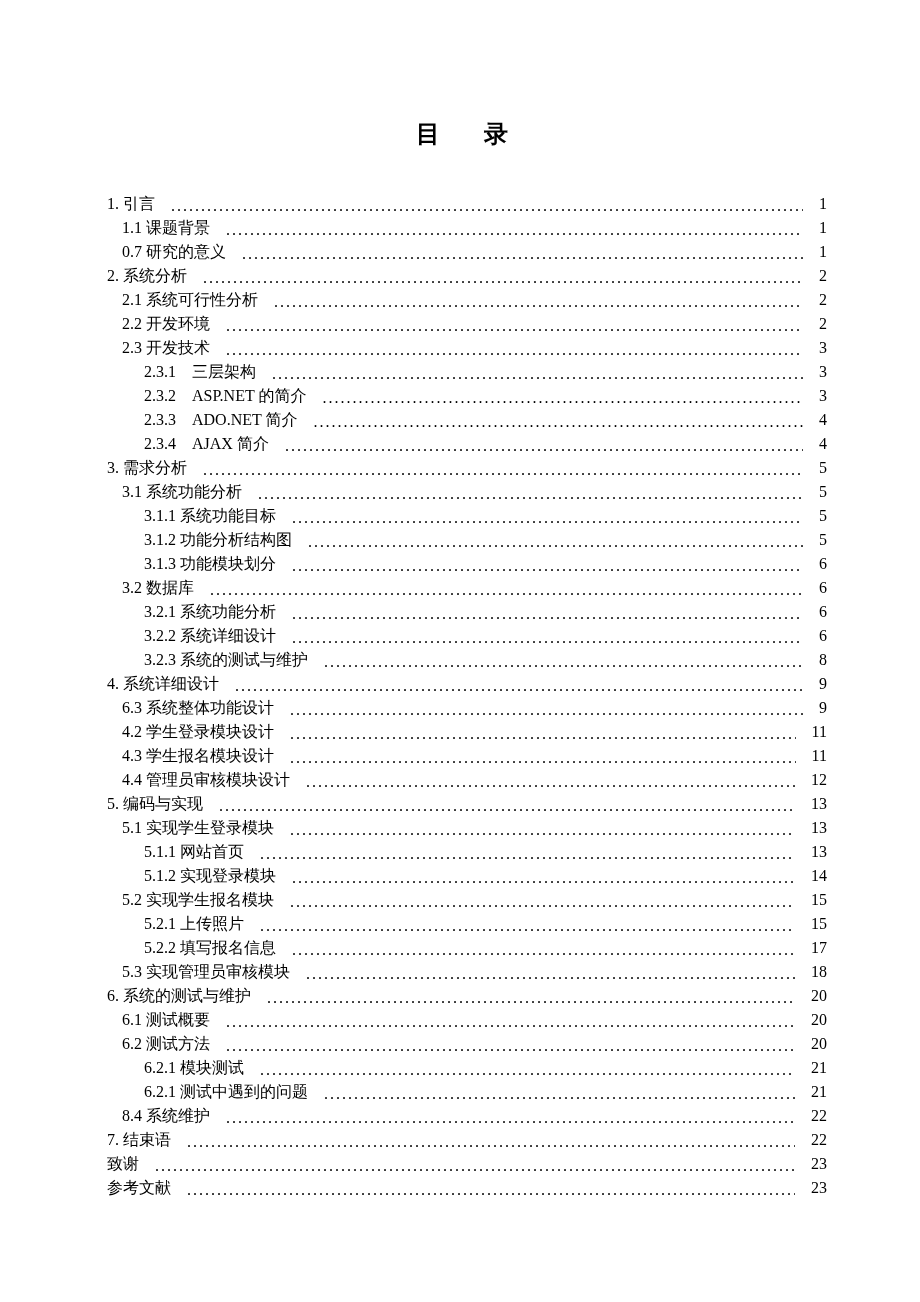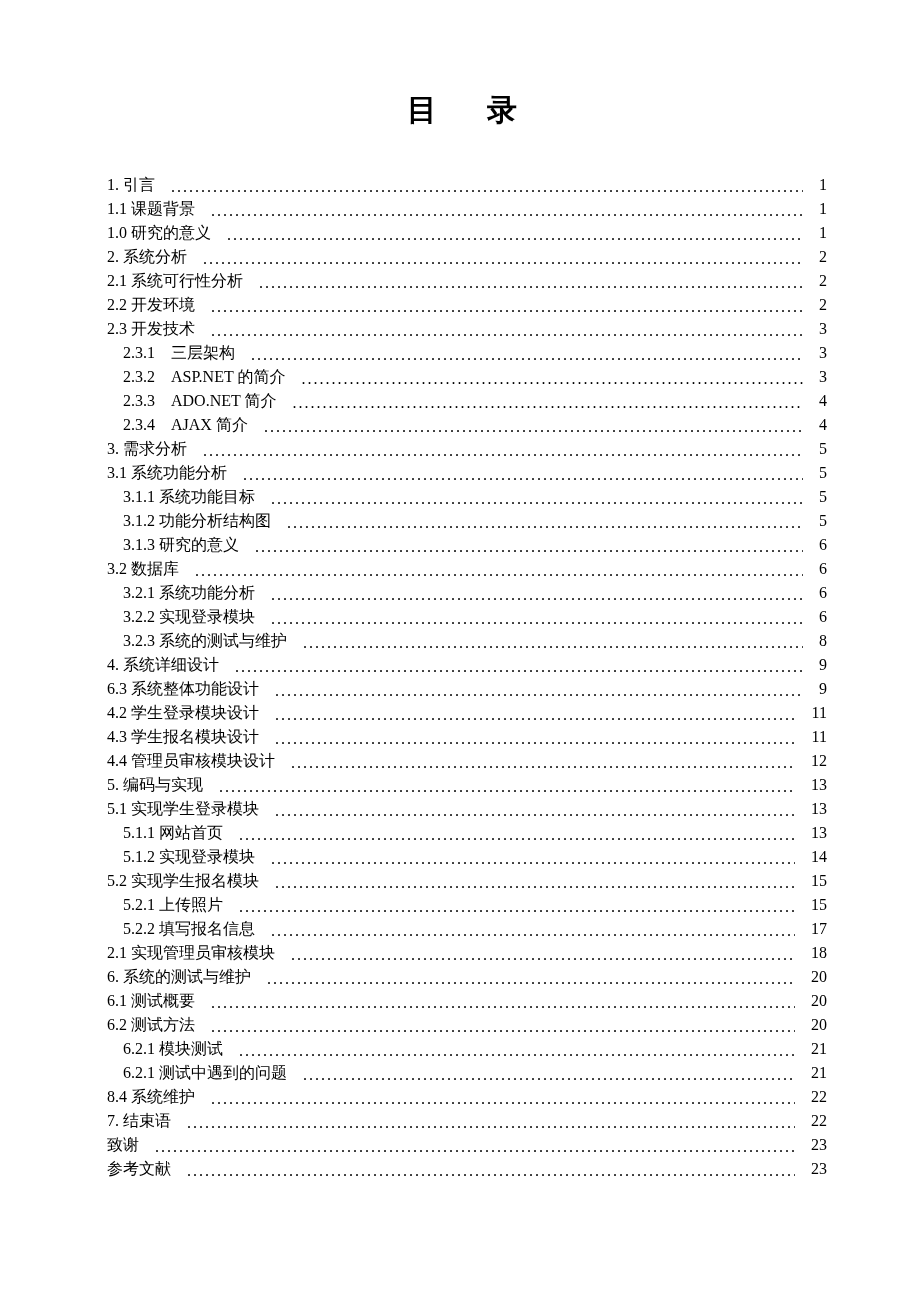--- a/index.html
+++ b/index.html
@@ -11,66 +11,67 @@
       width: 920px;
       font-size: 16px;
       color: #000;
     }
     .page {
       padding: 90px 93px 120px 107px;
       width: 100%;
     }
     .toc-title {
       text-align: center;
-      font-size: 30px;
+      font-size: 24px;
       font-weight: bold;
       letter-spacing: 10px;
       margin-bottom: 42px;
       font-family: "SimSun", "宋体", serif;
+      margin-top: 28px;
     }
     .toc-entry {
       display: flex;
       align-items: baseline;
       white-space: nowrap;
       gap: 16px;
       line-height: 1.5;
       font-size: 16px;
     }
     .toc-label { flex: 0 0 auto; }
     .toc-dots {
       flex: 1 1 auto;
       overflow: hidden;
       letter-spacing: 2px;
       color: #000;
       position: relative;
       top: 2px;
     }
     .toc-page { flex: 0 0 auto; }
     .lvl-0 { margin-left: 0; }
-    .lvl-1 { }
-    .lvl-2 { margin-left: 16px; }
+    .lvl-1 { margin-left: 15px; }
+    .lvl-2 { margin-left: 37px; }
   </style>
 </head>
 <body>
 
 <div class="page">
   <div class="toc-title">目　录</div>
   <div id="toc-list">
       <div class="toc-entry lvl-0">
         <span class="toc-label">1. 引言</span>
         <span class="toc-dots">............................................................................................................................................................................................................................................................................................................</span>
         <span class="toc-page">1</span>
       </div>
       <div class="toc-entry lvl-1">
         <span class="toc-label">1.1 课题背景</span>
         <span class="toc-dots">............................................................................................................................................................................................................................................................................................................</span>
         <span class="toc-page">1</span>
       </div>
       <div class="toc-entry lvl-1">
-        <span class="toc-label">1.0 研究的意义</span>
+        <span class="toc-label">0.7 研究的意义</span>
         <span class="toc-dots">............................................................................................................................................................................................................................................................................................................</span>
         <span class="toc-page">1</span>
       </div>
       <div class="toc-entry lvl-0">
         <span class="toc-label">2. 系统分析</span>
         <span class="toc-dots">............................................................................................................................................................................................................................................................................................................</span>
         <span class="toc-page">2</span>
       </div>
       <div class="toc-entry lvl-1">
         <span class="toc-label">2.1 系统可行性分析</span>
@@ -121,36 +122,36 @@
         <span class="toc-label">3.1.1 系统功能目标</span>
         <span class="toc-dots">............................................................................................................................................................................................................................................................................................................</span>
         <span class="toc-page">5</span>
       </div>
       <div class="toc-entry lvl-2">
         <span class="toc-label">3.1.2 功能分析结构图</span>
         <span class="toc-dots">............................................................................................................................................................................................................................................................................................................</span>
         <span class="toc-page">5</span>
       </div>
       <div class="toc-entry lvl-2">
-        <span class="toc-label">3.1.3 研究的意义</span>
+        <span class="toc-label">3.1.3 功能模块划分</span>
         <span class="toc-dots">............................................................................................................................................................................................................................................................................................................</span>
         <span class="toc-page">6</span>
       </div>
       <div class="toc-entry lvl-1">
         <span class="toc-label">3.2 数据库</span>
         <span class="toc-dots">............................................................................................................................................................................................................................................................................................................</span>
         <span class="toc-page">6</span>
       </div>
       <div class="toc-entry lvl-2">
         <span class="toc-label">3.2.1 系统功能分析</span>
         <span class="toc-dots">............................................................................................................................................................................................................................................................................................................</span>
         <span class="toc-page">6</span>
       </div>
       <div class="toc-entry lvl-2">
-        <span class="toc-label">3.2.2 实现登录模块</span>
+        <span class="toc-label">3.2.2 系统详细设计</span>
         <span class="toc-dots">............................................................................................................................................................................................................................................................................................................</span>
         <span class="toc-page">6</span>
       </div>
       <div class="toc-entry lvl-2">
         <span class="toc-label">3.2.3 系统的测试与维护</span>
         <span class="toc-dots">............................................................................................................................................................................................................................................................................................................</span>
         <span class="toc-page">8</span>
       </div>
       <div class="toc-entry lvl-0">
         <span class="toc-label">4. 系统详细设计</span>
@@ -206,21 +207,21 @@
         <span class="toc-label">5.2.1 上传照片</span>
         <span class="toc-dots">............................................................................................................................................................................................................................................................................................................</span>
         <span class="toc-page">15</span>
       </div>
       <div class="toc-entry lvl-2">
         <span class="toc-label">5.2.2 填写报名信息</span>
         <span class="toc-dots">............................................................................................................................................................................................................................................................................................................</span>
         <span class="toc-page">17</span>
       </div>
       <div class="toc-entry lvl-1">
-        <span class="toc-label">2.1 实现管理员审核模块</span>
+        <span class="toc-label">5.3 实现管理员审核模块</span>
         <span class="toc-dots">............................................................................................................................................................................................................................................................................................................</span>
         <span class="toc-page">18</span>
       </div>
       <div class="toc-entry lvl-0">
         <span class="toc-label">6. 系统的测试与维护</span>
         <span class="toc-dots">............................................................................................................................................................................................................................................................................................................</span>
         <span class="toc-page">20</span>
       </div>
       <div class="toc-entry lvl-1">
         <span class="toc-label">6.1 测试概要</span>

